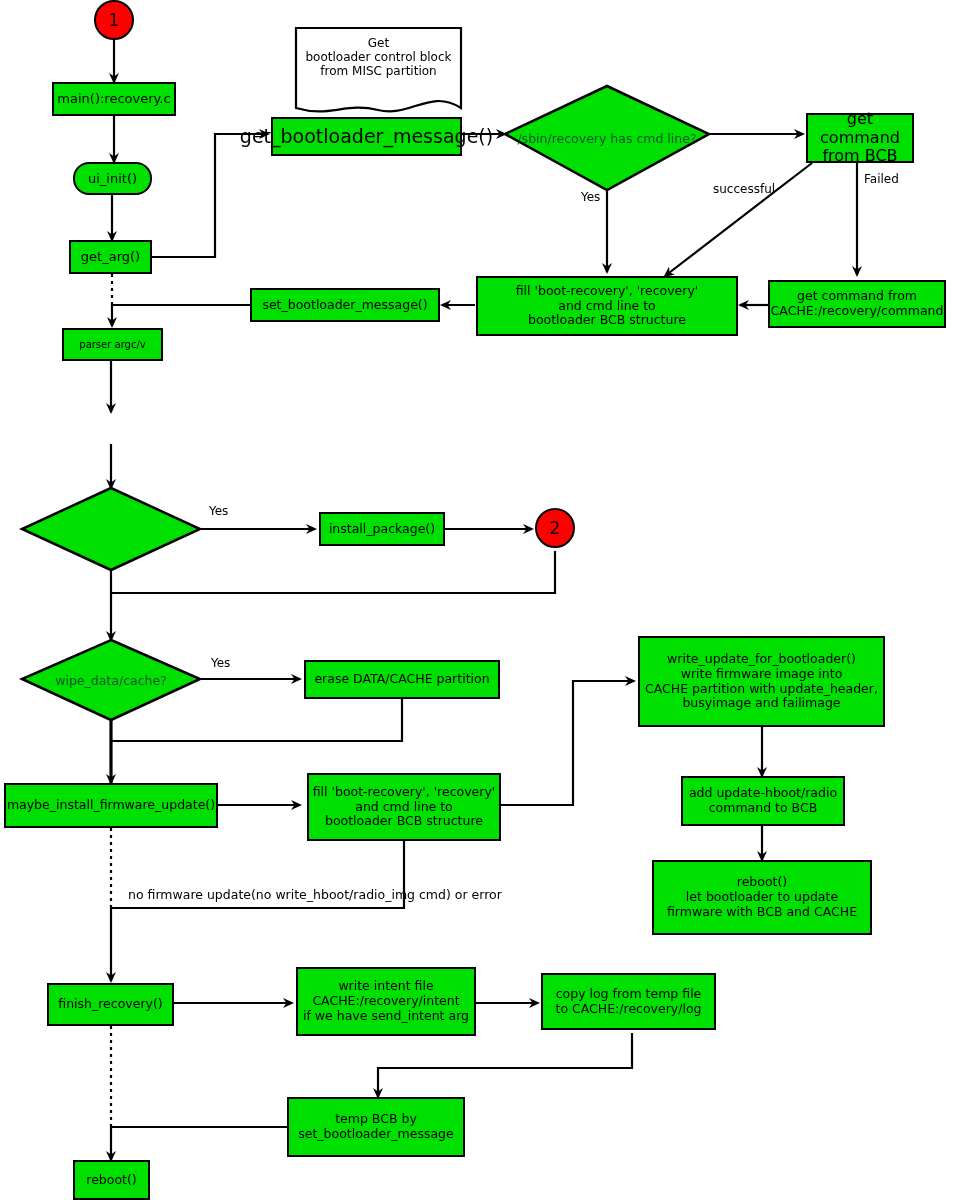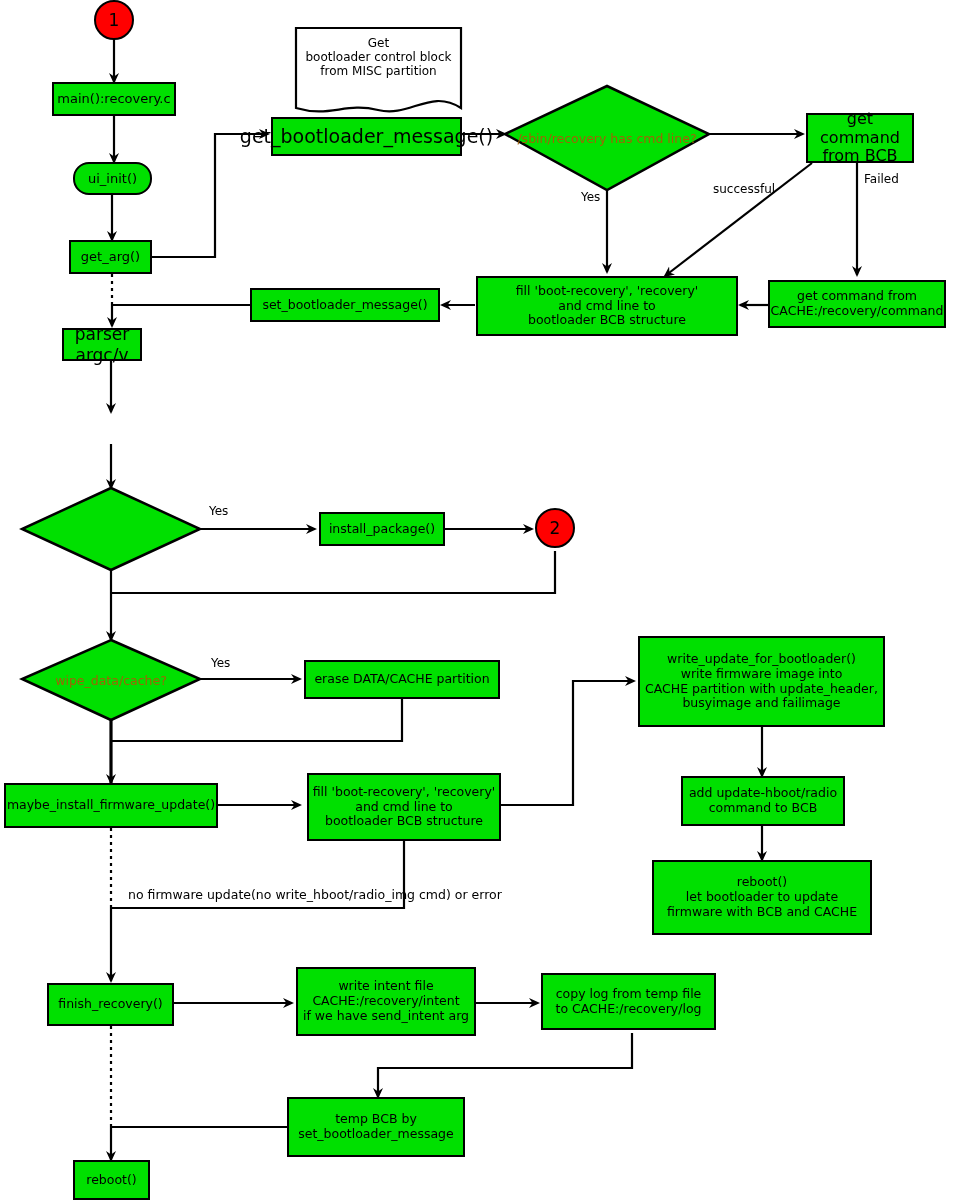--- a/index.html
+++ b/index.html
@@ -9,21 +9,21 @@
   svg.layer{position:absolute;left:0;top:0;width:953px;height:1200px;overflow:visible;}
   .node{position:absolute;box-sizing:border-box;display:flex;align-items:center;
         justify-content:center;text-align:center;color:#000;line-height:1.18;
         white-space:pre-line;}
   .proc{background:#00e000;border:2px solid #000;}
   .term{background:#ff0000;border:2px solid #000;border-radius:50%;}
   .note{background:#ffffff;}
   .diamond-wrap{position:absolute;}
   .diamond-label{position:absolute;left:0;top:0;width:100%;height:100%;
         display:flex;align-items:center;justify-content:center;text-align:center;
-        color:#a16207;}
+        color:#14532d;}
   .edge-label{position:absolute;color:#000;background:transparent;white-space:nowrap;}
 </style>
 </head>
 <body>
 
 <div id="canvas">
 
   <svg class="layer" xmlns="http://www.w3.org/2000/svg">
     <defs>
       <marker id="arrow" markerWidth="12" markerHeight="12" refX="9" refY="5" orient="auto" markerUnits="userSpaceOnUse">
@@ -133,21 +133,21 @@
 
   <div class="node proc" style="left:768px;top:280px;width:178px;height:48px;font-size:12.5px;">get command from
 CACHE:/recovery/command</div>
 
   <div class="node proc" style="left:476px;top:276px;width:262px;height:60px;font-size:12.5px;">fill 'boot-recovery', 'recovery'
 and cmd line to
 bootloader BCB structure</div>
 
   <div class="node proc" style="left:250px;top:288px;width:190px;height:34px;font-size:12.5px;">set_bootloader_message()</div>
 
-  <div class="node proc" style="left:62px;top:328px;width:80px;height:33px;font-size:17px;">parser argc/v</div>
+  <div class="node proc" style="left:62px;top:328px;width:101px;height:33px;font-size:10px;">parser argc/v</div>
 
 
 
   <div class="node proc" style="left:319px;top:512px;width:126px;height:34px;font-size:12.5px;">install_package()</div>
 
   <div class="node term" style="left:535px;top:508px;width:40px;height:40px;font-size:17px;">2</div>
 
   <div class="diamond-wrap" style="left:22px;top:640px;width:178px;height:80px;">
     <div class="diamond-label" style="font-size:12.5px;">wipe_data/cache?</div>
   </div>

